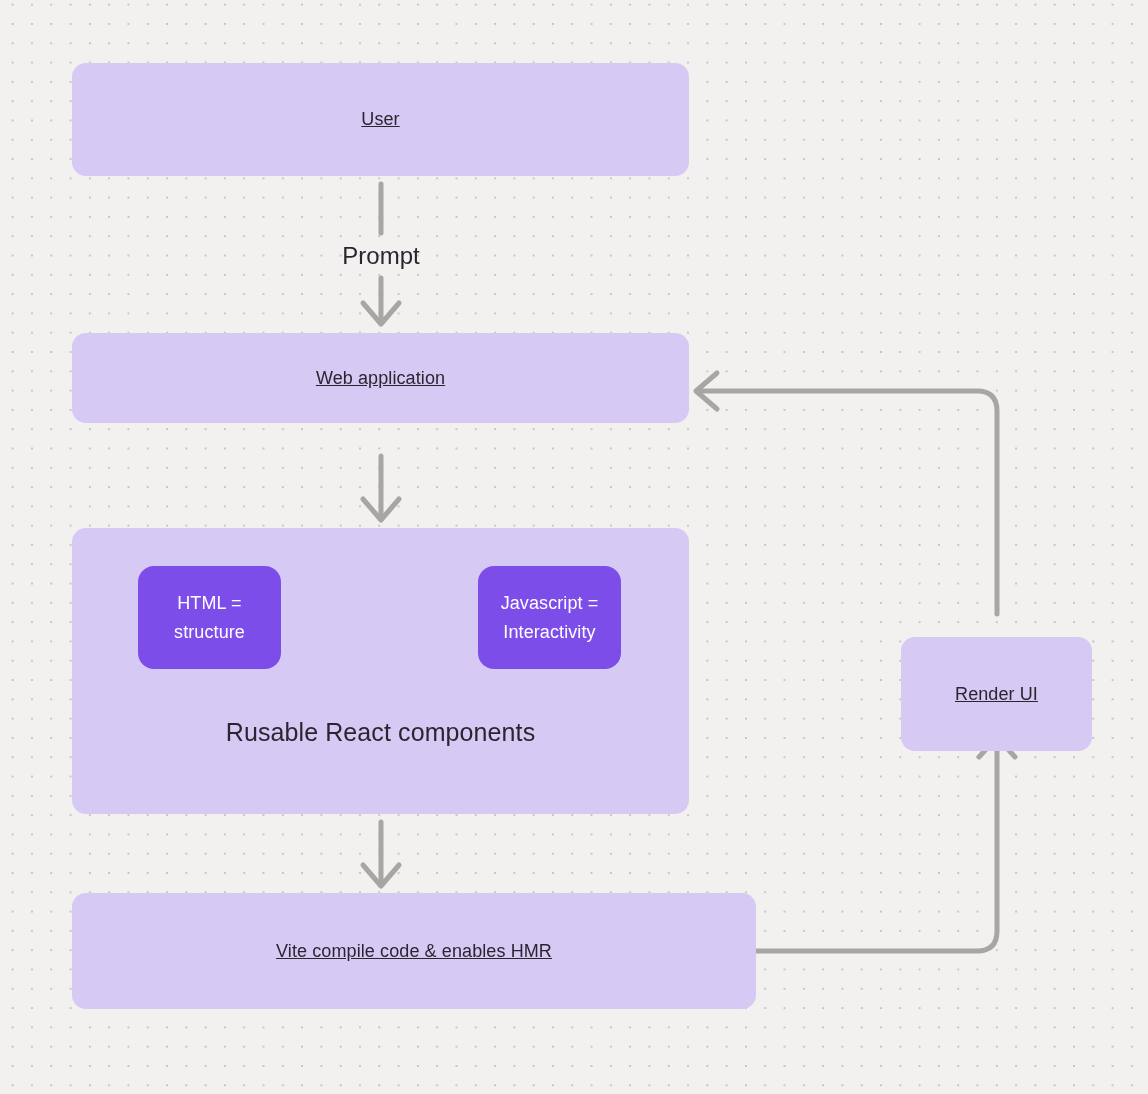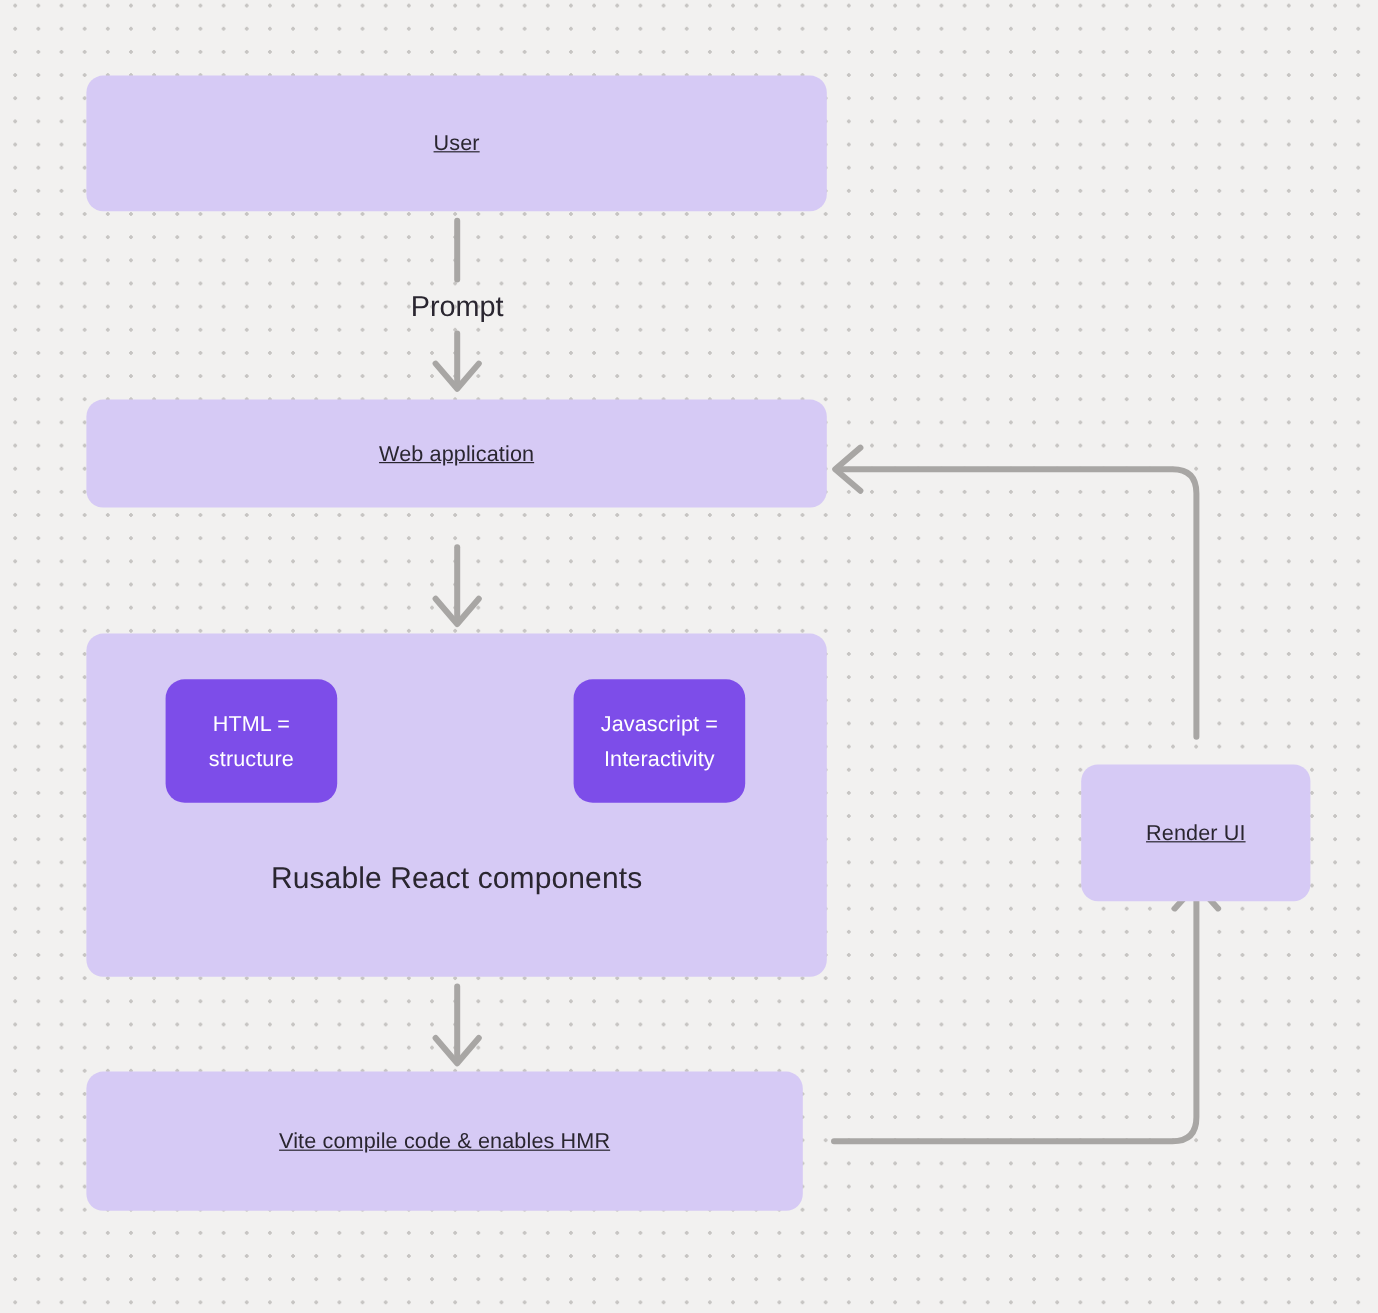--- a/index.html
+++ b/index.html
@@ -50,21 +50,21 @@
     color: var(--text-dark);
     font-size: 18px;
     font-weight: 500;
     text-align: center;
     letter-spacing: 0.1px;
     text-decoration: underline;
   }
   .node-user        { left: 72px;  top: 63px;  width: 617px; height: 113px; }
   .node-webapp      { left: 72px;  top: 333px; width: 617px; height: 90px; }
   .node-group       { left: 72px;  top: 528px; width: 617px; height: 286px; display: block; }
-  .node-vite        { left: 72px;  top: 893px; width: 597px; height: 116px; }
+  .node-vite        { left: 72px;  top: 893px; width: 684px; height: 116px; }
   .node-render      { left: 901px; top: 614px; width: 191px; height: 114px; margin-top: 23px; }
   .chip {
     position: absolute;
     top: 38px;
     width: 143px;
     height: 103px;
     background: var(--chip-fill);
     border-radius: 16px;
     display: flex;
     align-items: center;

